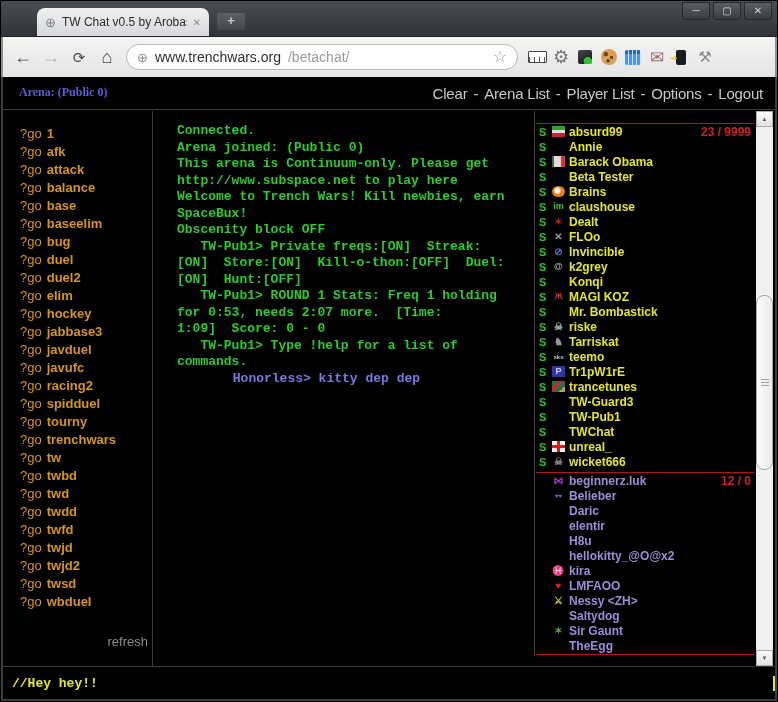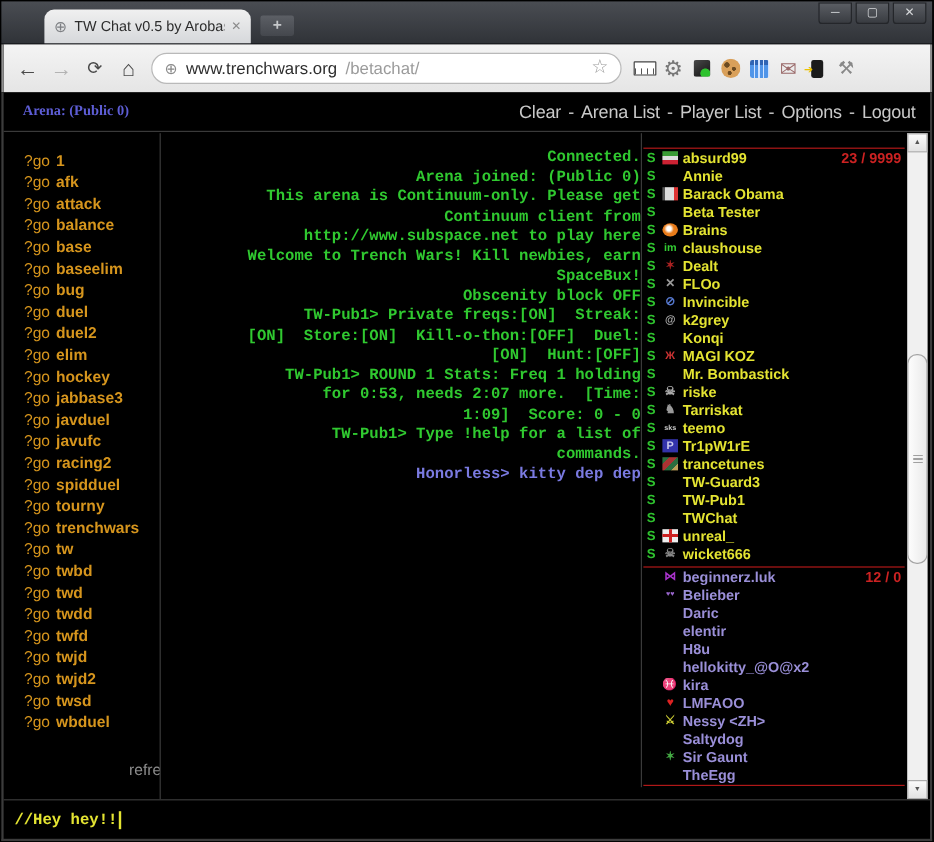--- a/index.html
+++ b/index.html
@@ -58,30 +58,30 @@
   .app{position:absolute;top:76px;left:0;right:0;bottom:0;background:#000;
        border-left:2px solid #3c3c3c;border-right:2px solid #3c3c3c;border-bottom:2px solid #3c3c3c;}
   .app-header{position:relative;height:33px;border-bottom:1px solid #3a3a3a;}
   .arena-label{position:absolute;left:16px;top:8px;font-family:Liberation Serif, serif;
                font-weight:bold;font-size:12px;color:var(--arena-label-blue,#5d5dd5);}
   .hlinks{position:absolute;right:12px;top:8px;font-size:15px;color:#c9c9c9;letter-spacing:-0.2px;white-space:nowrap;}
   .hlink{cursor:pointer;}
   .hsep{margin:0 6px;}
   .columns{position:absolute;top:34px;left:0;right:0;bottom:33px;}
   
-  .sidebar-col{position:absolute;left:0;top:0;bottom:0;width:131px;border-right:1px solid #3a3a3a;
+  .sidebar-col{position:absolute;left:0;top:0;bottom:0;width:150px;border-right:1px solid #3a3a3a;
                padding:15px 0 0 17px;overflow:hidden;}
   .go-row{height:18px;font-size:13px;color:var(--command-orange,#d6951d);white-space:nowrap;cursor:pointer;}
   .go-prefix{font-weight:normal;margin-right:5px;}
   .go-name{font-weight:bold;}
   .refresh{margin-top:22px;width:128px;text-align:right;color:#8c8c8c;font-size:13px;cursor:pointer;}
   
   .chat{position:absolute;left:166px;top:0;bottom:10px;width:366px;border-right:1px solid #3a3a3a;
         padding:12px 0 0 8px;font-family:"Liberation Mono",monospace;font-weight:bold;
-        font-size:13px;line-height:16.5px;overflow:hidden;text-align:right;}
+        font-size:13px;line-height:16.5px;overflow:hidden;}
   .chat-line{white-space:pre;}
   .c-green{color:var(--chat-green,#30c930);}
   .c-purple{color:var(--system-purple,#7a7ae0);margin-left:48px;}
   
   .players{position:absolute;left:533px;top:0;bottom:0;right:21px;overflow:hidden;}
   .plist{position:relative;border-top:1px solid var(--rule-red,#b01818);}
   .plist-arena{margin-top:12px;}
   .plist-chat{margin-top:3px;border-bottom:1px solid var(--rule-red,#b01818);padding-bottom:1px;}
   .pcount{position:absolute;top:1px;right:3px;color:var(--count-red,#cc2222);font-size:12px;font-weight:bold;}
   .prow{display:flex;align-items:center;height:15px;cursor:pointer;}
@@ -97,21 +97,21 @@
   .sb-down{position:absolute;bottom:0;left:0;right:0;}
   .sb-up{position:absolute;top:0;left:0;right:0;}
   .sb-track{position:absolute;top:16px;bottom:16px;left:0;right:0;}
   .sb-thumb{position:absolute;top:168px;height:175px;left:0;right:0;
             background:linear-gradient(90deg,#fdfdfd,#e9e9e9);border:1px solid #a5a5a5;
             border-radius:8px;display:flex;align-items:center;justify-content:center;}
   .sb-grip{width:8px;height:7px;background:repeating-linear-gradient(180deg,#a0a0a0 0 1px,transparent 1px 3px);}
   
   .inputbar{position:absolute;left:0;right:0;bottom:0;height:33px;border-top:1px solid #3a3a3a;
             display:flex;align-items:center;padding-left:9px;font-family:"Liberation Mono",monospace;
-            font-weight:bold;font-size:13px;color:var(--name-yellow,#e4e432);cursor:text;}
+            font-weight:bold;font-size:13px;color:var(--name-yellow,#e4e432);cursor:text;justify-content:space-between;}
   .caret{width:2px;height:15px;background:var(--name-yellow,#e4e432);margin-left:1px;}
 </style>
 </head>
 <body>
 
 <div class="window">
 
   <div class="titlebar">
     <div class="tab">
       <span class="favicon">⊕</span>
@@ -285,21 +285,20 @@
       </div>
 
       <div class="chat">
 
           <div class="chat-line c-green">Connected.</div>
 
           <div class="chat-line c-green">Arena joined: (Public 0)</div>
 
           <div class="chat-line c-green">This arena is Continuum-only. Please get</div>
 
-          <div class="chat-line c-green">Continuum client from</div>
 
           <div class="chat-line c-green">http://www.subspace.net to play here</div>
 
           <div class="chat-line c-green">Welcome to Trench Wars! Kill newbies, earn</div>
 
           <div class="chat-line c-green">SpaceBux!</div>
 
           <div class="chat-line c-green">Obscenity block OFF</div>
 
           <div class="chat-line c-green">   TW-Pub1&gt; Private freqs:[ON]  Streak:</div>

